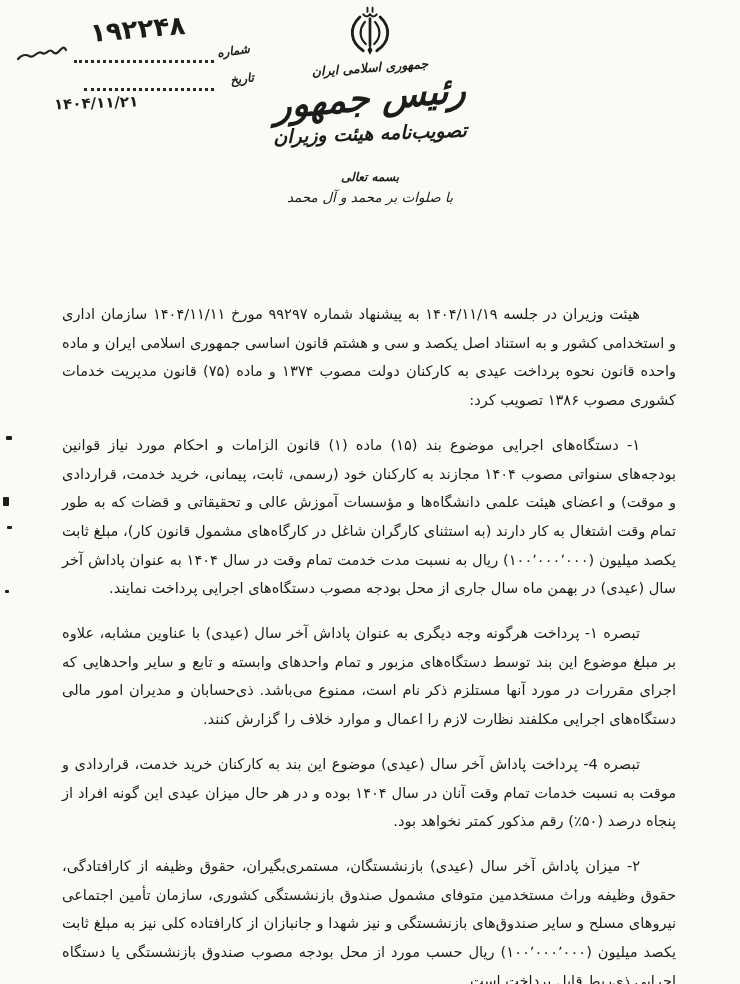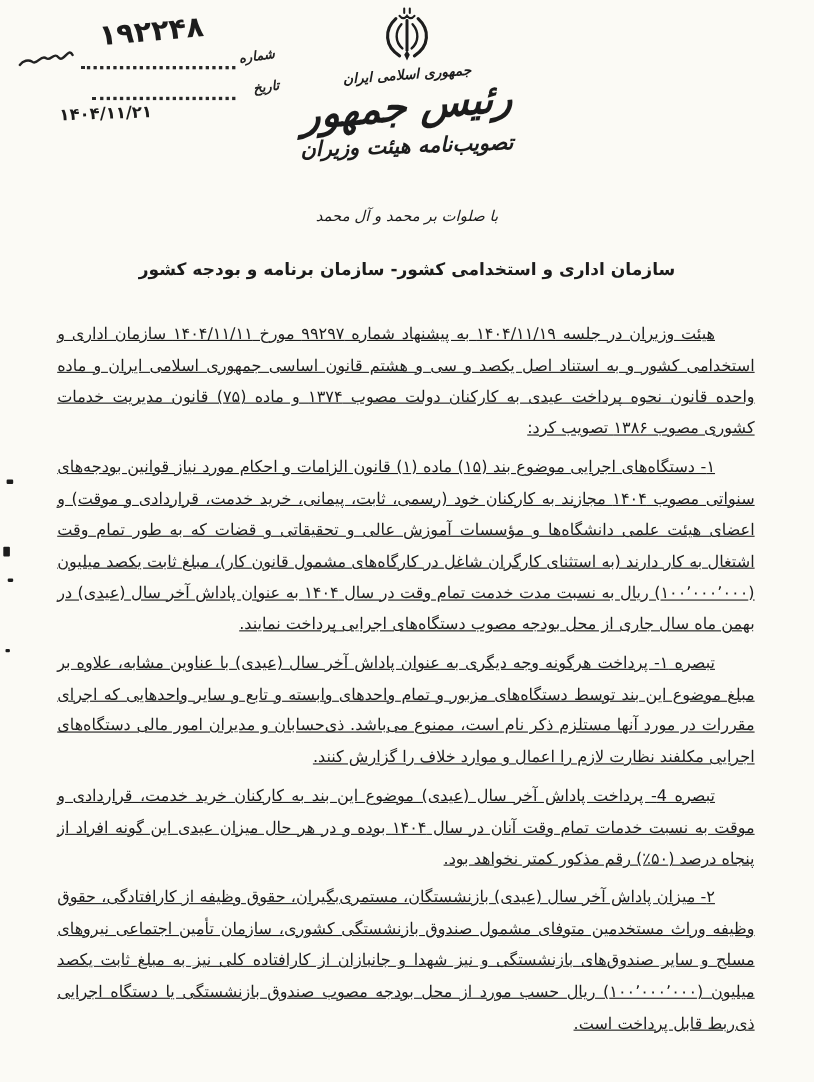--- a/index.html
+++ b/index.html
@@ -72,21 +72,21 @@
     font-size:15.5px;font-weight:bold;
   }
 
   
   .body-text{
     position:absolute;top:284px;right:48px;left:46px;
     direction:rtl;
     font-size:14.6px;line-height:28.7px;
     text-align:justify;
   }
-  .body-text p{margin:6px;text-indent:36px;text-decoration:underline;}
+  .body-text p{margin:16px;text-indent:36px;}
 
   
   .speck{position:absolute;background:#1c1c1c;border-radius:1px;}
   .speck1{left:6px;top:436px;width:6px;height:4px;}
   .speck2{left:3px;top:497px;width:6px;height:9px;}
   .speck3{left:7px;top:526px;width:5px;height:3px;}
   .speck4{left:5px;top:590px;width:4px;height:3px;}
 </style>
 </head>
 <body>
@@ -120,23 +120,23 @@
         <path d="M38 20 C45 28 45 39 37 46" stroke-width="2.6"></path>
         <path d="M20 14 C7 26 8 44 24 54" stroke-width="3.4"></path>
         <path d="M44 14 C57 26 56 44 40 54" stroke-width="3.4"></path>
       </g>
     </svg>
     <div class="republic">جمهوری اسلامی ایران</div>
     <div class="office">رئیس جمهور</div>
     <div class="doctype">تصویب‌نامه هیئت وزیران</div>
   </div>
 
+  <div class="invocation">بسمه تعالی</div>
   <div class="salawat">با صلوات بر محمد و آل محمد</div>
 
-  <div class="addressee">سازمان اداری و استخدامی کشور- سازمان برنامه و بودجه کشور</div>
 
   <div class="body-text" dir="rtl">
     <p>هیئت وزیران در جلسه ۱۴۰۴/۱۱/۱۹ به پیشنهاد شماره ۹۹۲۹۷ مورخ ۱۴۰۴/۱۱/۱۱ سازمان اداری و استخدامی کشور و به استناد اصل یکصد و سی و هشتم قانون اساسی جمهوری اسلامی ایران و ماده واحده قانون نحوه پرداخت عیدی به کارکنان دولت مصوب ۱۳۷۴ و ماده (۷۵) قانون مدیریت خدمات کشوری مصوب ۱۳۸۶ تصویب کرد:</p>
     <p>۱- دستگاه‌های اجرایی موضوع بند (۱۵) ماده (۱) قانون الزامات و احکام مورد نیاز قوانین بودجه‌های سنواتی مصوب ۱۴۰۴ مجازند به کارکنان خود (رسمی، ثابت، پیمانی، خرید خدمت، قراردادی و موقت) و اعضای هیئت علمی دانشگاه‌ها و مؤسسات آموزش عالی و تحقیقاتی و قضات که به طور تمام وقت اشتغال به کار دارند (به استثنای کارگران شاغل در کارگاه‌های مشمول قانون کار)، مبلغ ثابت یکصد میلیون (۱۰۰٬۰۰۰٬۰۰۰) ریال به نسبت مدت خدمت تمام وقت در سال ۱۴۰۴ به عنوان پاداش آخر سال (عیدی) در بهمن ماه سال جاری از محل بودجه مصوب دستگاه‌های اجرایی پرداخت نمایند.</p>
     <p>تبصره ۱- پرداخت هرگونه وجه دیگری به عنوان پاداش آخر سال (عیدی) با عناوین مشابه، علاوه بر مبلغ موضوع این بند توسط دستگاه‌های مزبور و تمام واحدهای وابسته و تابع و سایر واحدهایی که اجرای مقررات در مورد آنها مستلزم ذکر نام است، ممنوع می‌باشد. ذی‌حسابان و مدیران امور مالی دستگاه‌های اجرایی مکلفند نظارت لازم را اعمال و موارد خلاف را گزارش کنند.</p>
     <p>تبصره 4- پرداخت پاداش آخر سال (عیدی) موضوع این بند به کارکنان خرید خدمت، قراردادی و موقت به نسبت خدمات تمام وقت آنان در سال ۱۴۰۴ بوده و در هر حال میزان عیدی این گونه افراد از پنجاه درصد (۵۰٪) رقم مذکور کمتر نخواهد بود.</p>
     <p>۲- میزان پاداش آخر سال (عیدی) بازنشستگان، مستمری‌بگیران، حقوق وظیفه از کارافتادگی، حقوق وظیفه وراث مستخدمین متوفای مشمول صندوق بازنشستگی کشوری، سازمان تأمین اجتماعی نیروهای مسلح و سایر صندوق‌های بازنشستگی و نیز شهدا و جانبازان از کارافتاده کلی نیز به مبلغ ثابت یکصد میلیون (۱۰۰٬۰۰۰٬۰۰۰) ریال حسب مورد از محل بودجه مصوب صندوق بازنشستگی یا دستگاه اجرایی ذی‌ربط قابل پرداخت است.</p>
   </div>
 
   <div class="speck speck1"></div>

